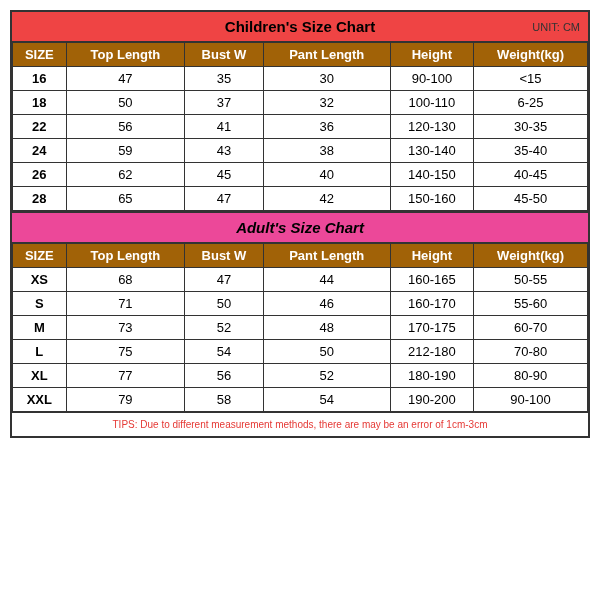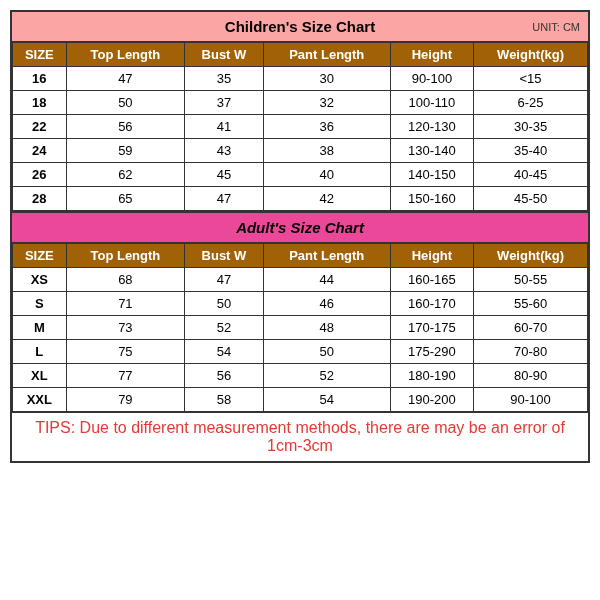--- a/index.html
+++ b/index.html
@@ -13,21 +13,21 @@
     .outer-container {
       border: 2px solid #333;
       width: 580px;
       margin: 0 auto;
     }
     .section-title-row {
       display: flex;
       align-items: center;
       justify-content: center;
       padding: 6px 8px;
-      background: #fca5a5;
+      background: #ef4444;
       position: relative;
       border-bottom: 1px solid #333;
     }
     .section-title {
       font-size: 15px;
       font-weight: bold;
       text-align: center;
     }
     .unit-label {
       position: absolute;
@@ -63,21 +63,21 @@
       justify-content: center;
       padding: 6px 8px;
       background: #ec4899;
       border-top: 2px solid #333;
       border-bottom: 1px solid #333;
       font-style: italic;
     }
     .tips-row {
       padding: 6px 8px;
       text-align: center;
-      font-size: 16px;
+      font-size: 10px;
       color: #e53935;
       border-top: 1px solid #333;
       background: #fff;
     }
     .divider {
       border-top: 2px solid #333;
     }
   </style>
 </head>
 <body>
@@ -190,21 +190,21 @@
           <td>52</td>
           <td>48</td>
           <td>170-175</td>
           <td>60-70</td>
         </tr>
         <tr>
           <td class="size-col">L</td>
           <td>75</td>
           <td>54</td>
           <td>50</td>
-          <td>175-290</td>
+          <td>212-180</td>
           <td>70-80</td>
         </tr>
         <tr>
           <td class="size-col">XL</td>
           <td>77</td>
           <td>56</td>
           <td>52</td>
           <td>180-190</td>
           <td>80-90</td>
         </tr>

